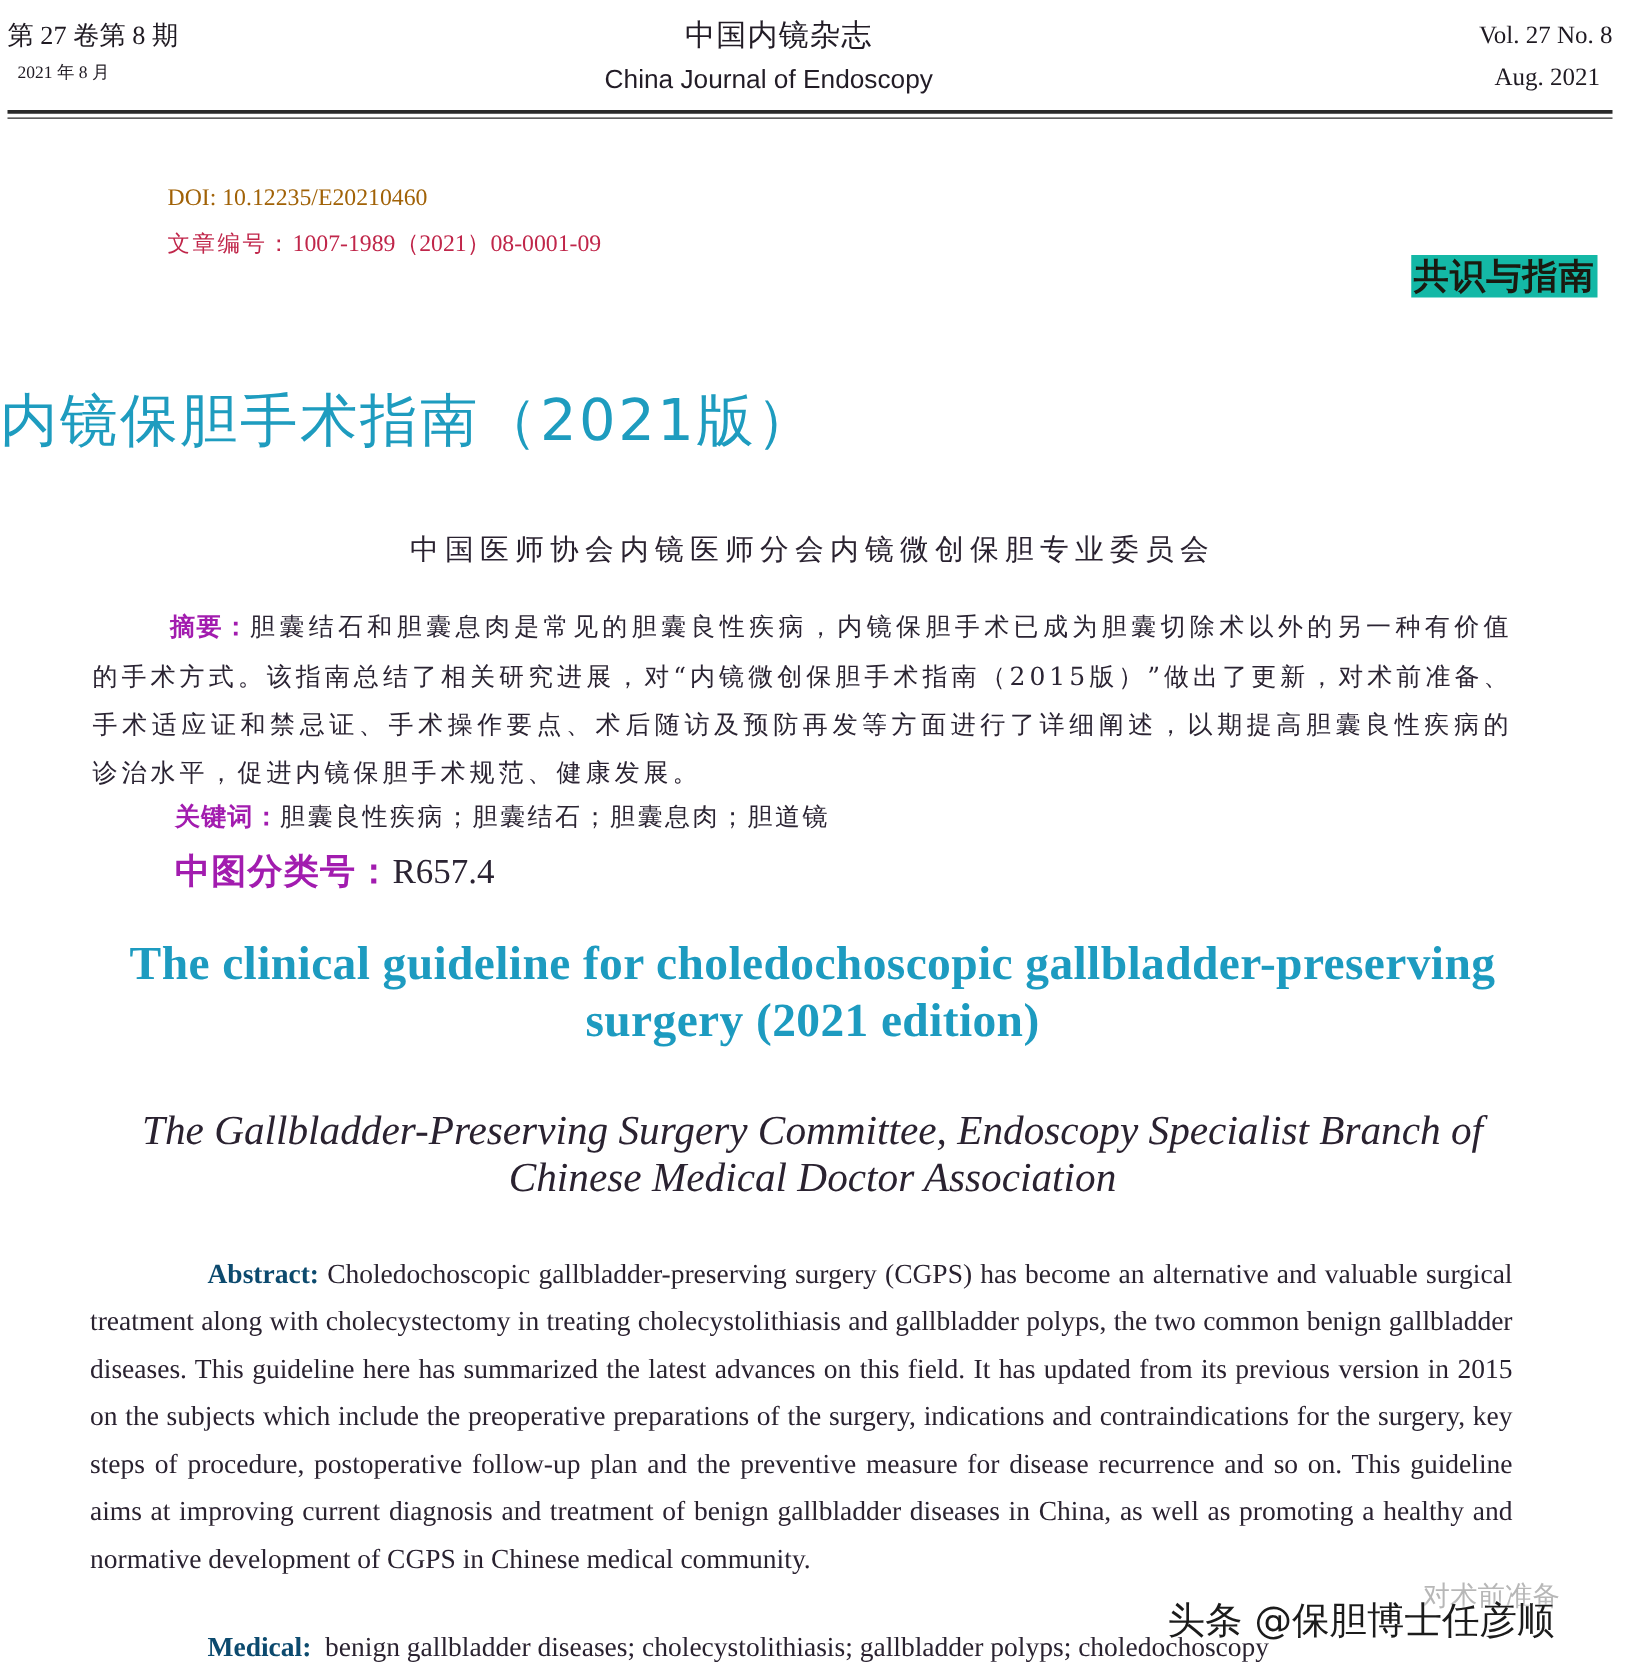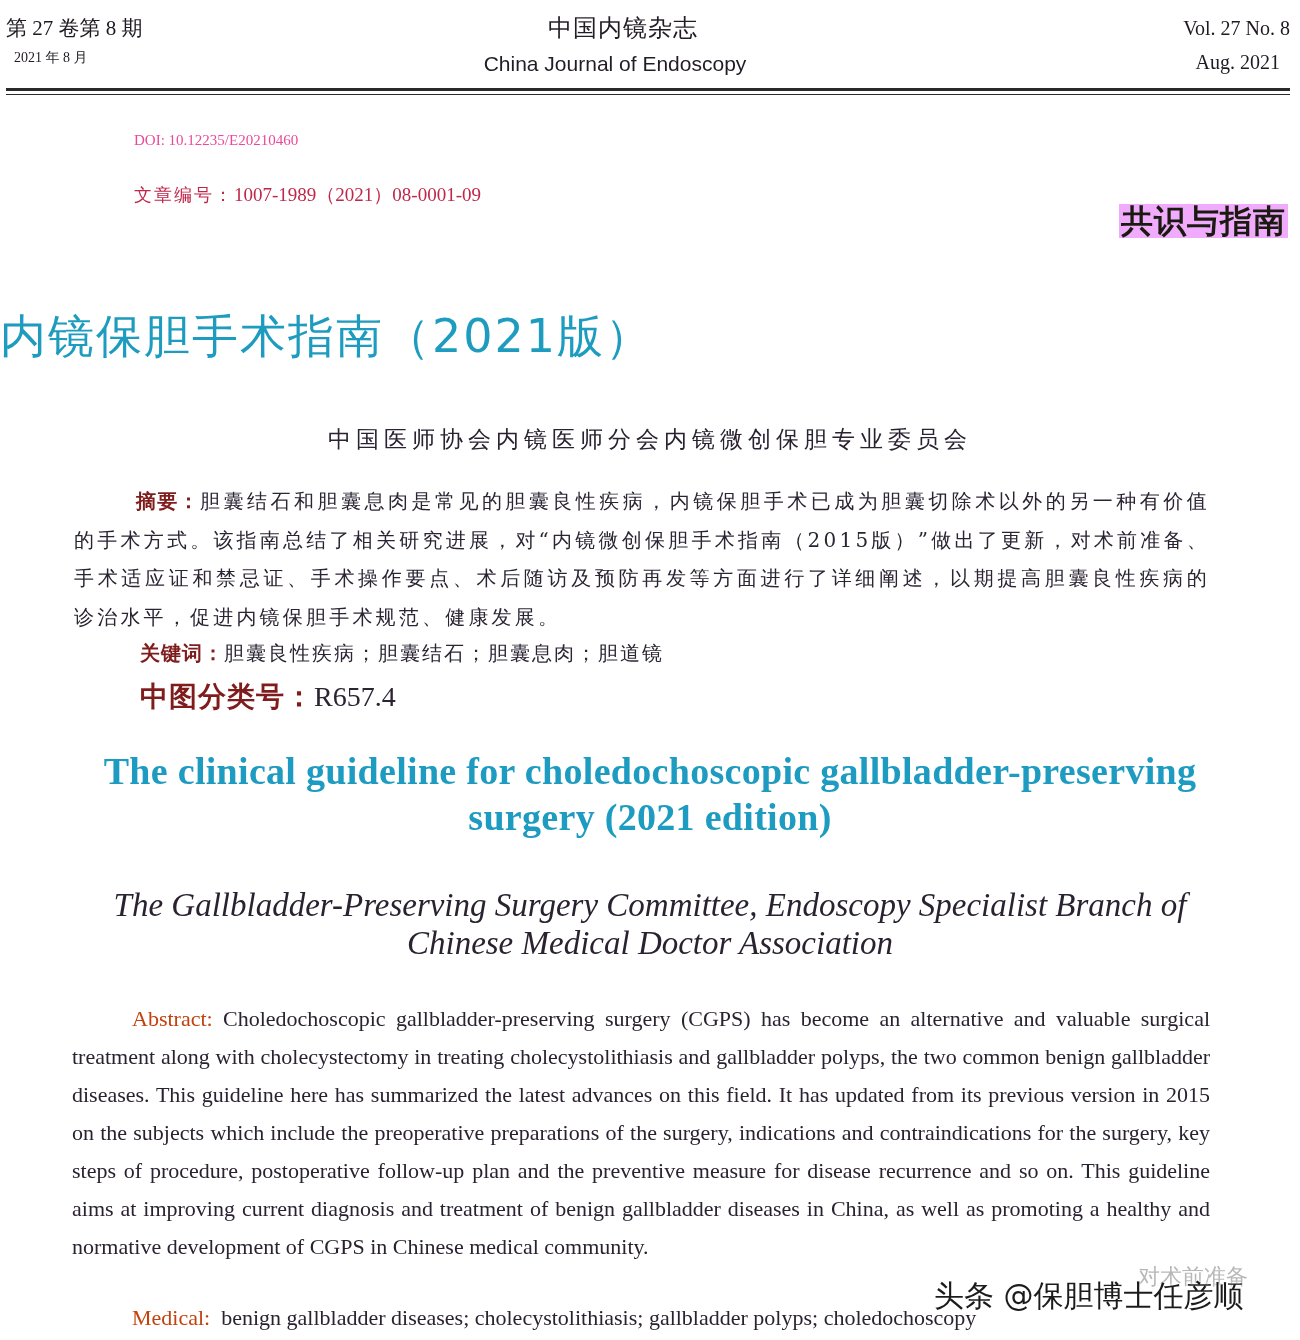--- a/index.html
+++ b/index.html
@@ -21,47 +21,47 @@
     .hdr-left-1 { left: 6px; top: 14px; font-size: 21px; font-family: "Liberation Serif", serif; color: #1f1a22; }
     .hdr-left-2 { left: 14px; top: 49px; font-size: 14px; font-family: "Liberation Serif", serif; color: #1f1a22; }
     .hdr-center-1 { left: 0; width: 1246px; top: 12px; text-align: center; font-size: 24px; font-family: "DejaVu Sans", sans-serif; color: #221c26; letter-spacing: 1px; }
     .hdr-center-2 { left: 0; width: 1230px; top: 52px; text-align: center; font-size: 21px; font-family: "Liberation Sans", sans-serif; color: #221c26; }
     .hdr-right-1 { right: 10px; top: 17px; font-size: 20px; font-family: "Liberation Serif", serif; color: #1f1a22; }
     .hdr-right-2 { right: 20px; top: 51px; font-size: 20px; font-family: "Liberation Serif", serif; color: #1f1a22; }
     .rule-thick { left: 6px; width: 1284px; top: 88px; height: 3px; background: #2a2a2a; }
     .rule-thin { left: 6px; width: 1284px; top: 94px; height: 1px; background: #2a2a2a; }
 
     
-    .doi { left: 134px; top: 132px; font-size: 15px; color: #ec4899; font-family: "Liberation Serif", serif; }
+    .doi { left: 134px; top: 148px; font-size: 19px; color: #a16207; font-family: "Liberation Serif", serif; }
     .article-no { left: 134px; top: 182px; font-size: 19px; color: #c0264a; font-family: "Liberation Serif", serif; }
     .article-no .lbl { font-family: "DejaVu Sans", sans-serif; font-size: 18px; letter-spacing: 2px; }
 
     
-    .tag { right: 12px; top: 204px; background: #f0abfc; padding: 0 2px; font-size: 32px; font-weight: bold; font-family: "DejaVu Sans", sans-serif; color: #1a1a10; line-height: 34px; letter-spacing: 1px; }
+    .tag { right: 22px; top: 204px; background: #14b8a6; padding: 0 2px; font-size: 28px; font-weight: bold; font-family: "DejaVu Sans", sans-serif; color: #1a1a10; line-height: 34px; letter-spacing: 1px; }
 
     
     .cn-title { left: 0; width: 1300px; top: 306px; text-align: left; font-size: 46px; color: #1e9cbf; font-family: "DejaVu Sans", sans-serif; letter-spacing: 2px; }
     .cn-author { left: 0; width: 1300px; top: 424px; text-align: center; font-size: 23px; color: #2a2230; font-family: "DejaVu Sans", sans-serif; letter-spacing: 5px; }
 
     
     .cn-abstract { left: 74px; width: 1136px; top: 482px; font-size: 20px; line-height: 38.5px; color: #2b2433; font-family: "DejaVu Serif", serif; text-align: justify; text-indent: 62px; letter-spacing: 3.2px; }
-    .cn-label { color: #7f1d1d; font-family: Liberation Sans, sans-serif; font-weight: bold; letter-spacing: 1px; }
+    .cn-label { color: #a21caf; font-family: Liberation Sans, sans-serif; font-weight: bold; letter-spacing: 1px; }
     .cn-kw { left: 140px; top: 640px; font-size: 20px; color: #2b2433; letter-spacing: 2px; }
     .cn-cls { left: 140px; top: 678px; font-size: 28px; color: #2b2433; }
     .cn-cls .val { font-family: "Liberation Serif", serif; }
 
     
     .en-title { left: 40px; width: 1220px; top: 748px; text-align: center; font-size: 38px; line-height: 46px; color: #1d9bc0; font-weight: bold; font-family: "Liberation Serif", serif; letter-spacing: 0.3px; }
 
     
     .en-author { left: 70px; width: 1160px; top: 886px; text-align: center; font-size: 33px; line-height: 38px; font-style: italic; color: #2a2230; font-family: "Liberation Serif", serif; }
 
     
     .en-abstract { left: 72px; width: 1138px; top: 1000px; font-size: 22px; line-height: 38px; color: #2a2230; font-family: "Liberation Serif", serif; text-align: justify; text-indent: 60px; }
-    .en-label { color: #c2410c; font-weight: normal; }
+    .en-label { color: #0c4a6e; font-weight: bold; margin-left: 34px; }
     .en-kw { left: 132px; top: 1305px; font-size: 22px; color: #2a2230; font-family: "Liberation Serif", serif; white-space: nowrap; }
 
     
     .watermark { left: 934px; top: 1276px; font-size: 30px; color: #1b1b1b; font-family: "DejaVu Sans", sans-serif; text-shadow: 0 0 2px #ffffff, 0 0 4px #ffffff; white-space: nowrap; }
     .watermark-ghost { left: 1138px; top: 1262px; font-size: 22px; color: #888; font-family: "DejaVu Sans", sans-serif; opacity: 0.6; }
   </style>
 </head>
 <body>
 
 <div class="abs hdr-left-1">第 27 卷第 8 期</div>

